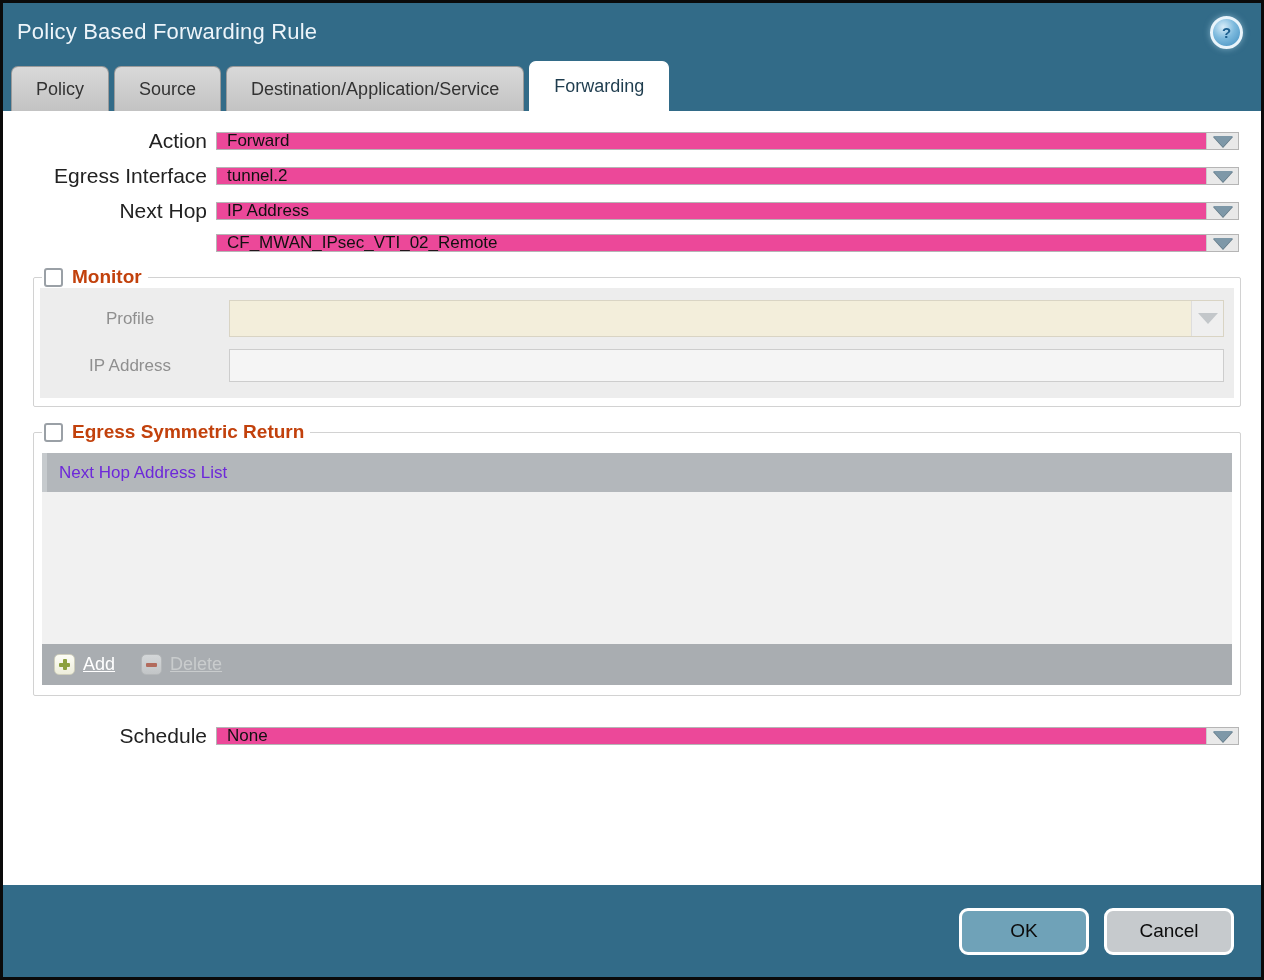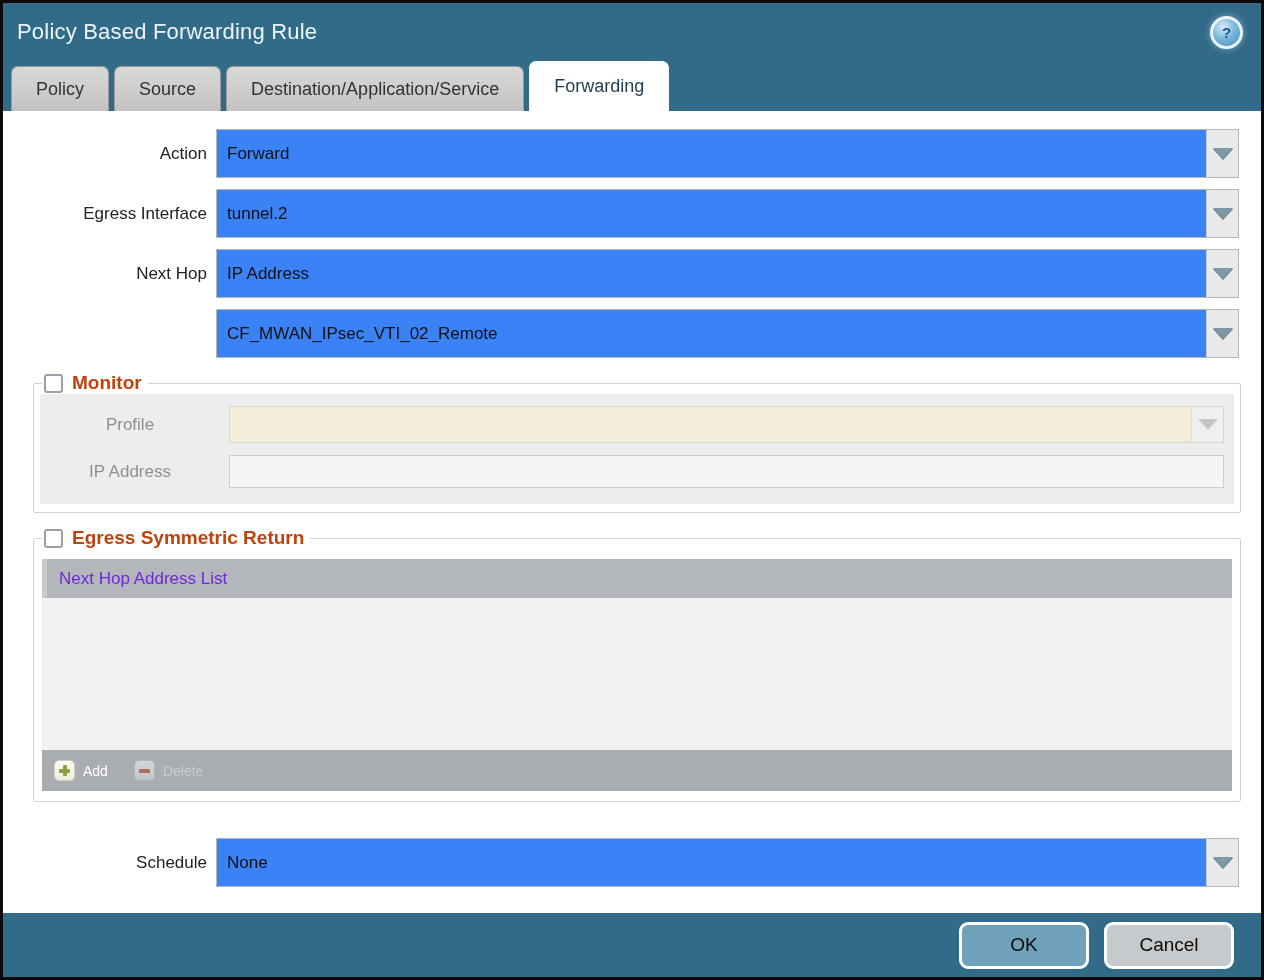--- a/index.html
+++ b/index.html
@@ -43,25 +43,25 @@
     color:#1e3c4e;
   }
   
   .content{
     background:#ffffff;flex:1;
     padding:18px 0 0 0;position:relative;
   }
   .row{display:flex;align-items:center;margin:0 22px 11px 0;}
   .row .lbl{
     width:204px;text-align:right;padding-right:9px;flex:none;
-    font-size:17px;color:#222;
+    font-size:21px;color:#222;
   }
   .combo{
-    flex:1;display:flex;height:49px;box-sizing:border-box;
-    border:1px solid #b5b5b5;background:#3b82f6;
+    flex:1;display:flex;height:18px;box-sizing:border-box;
+    border:1px solid #b5b5b5;background:#ec4899;
   }
   .combo .value{
     flex:1;display:flex;align-items:center;padding:0 10px;
     font-size:17px;color:#111;white-space:nowrap;overflow:hidden;
   }
   .combo .arrow-btn{
     width:31px;flex:none;background:#e9e9e9;border-left:1px solid #cccccc;
     display:flex;align-items:center;justify-content:center;cursor:pointer;
   }
   .tri{
@@ -123,26 +123,26 @@
   .icon-add::before,.icon-add::after{
     content:"";position:absolute;background:#8ba03e;border-radius:1px;
   }
   .icon-add::before{left:4px;right:4px;top:8px;height:4px;}
   .icon-add::after{top:4px;bottom:4px;left:8px;width:4px;}
   .icon-del{background:linear-gradient(#d4d7d9,#c2c5c7);border:1px solid #b4b7b9;}
   .icon-del::before{
     content:"";position:absolute;left:4px;right:4px;top:8px;height:4px;
     background:#b26b5d;border-radius:1px;
   }
-  .tool-btn .t{font-size:14px;color:#ffffff;}
+  .tool-btn .t{font-size:18px;color:#ffffff;text-decoration:underline;}
   .tool-btn.disabled .t{color:#c9cccd;}
-  .sched{margin-top:36px;}
+  .sched{margin-top:28px;}
   
   .footer{
-    height:64px;background:#326b88;flex:none;
+    height:92px;background:#326b88;flex:none;
     display:flex;align-items:center;justify-content:flex-end;
     gap:15px;padding-right:27px;
   }
   .btn{
     width:130px;height:47px;box-sizing:border-box;
     border:3px solid #ffffff;border-radius:9px;
     font-size:19px;color:#0b0b0b;
     display:flex;align-items:center;justify-content:center;cursor:pointer;
     font-family:"Liberation Sans","DejaVu Sans",sans-serif;
   }

